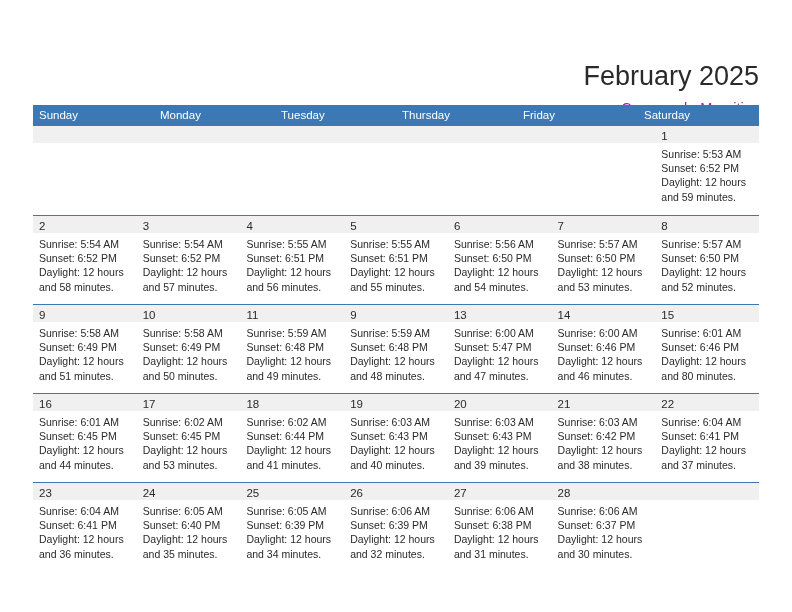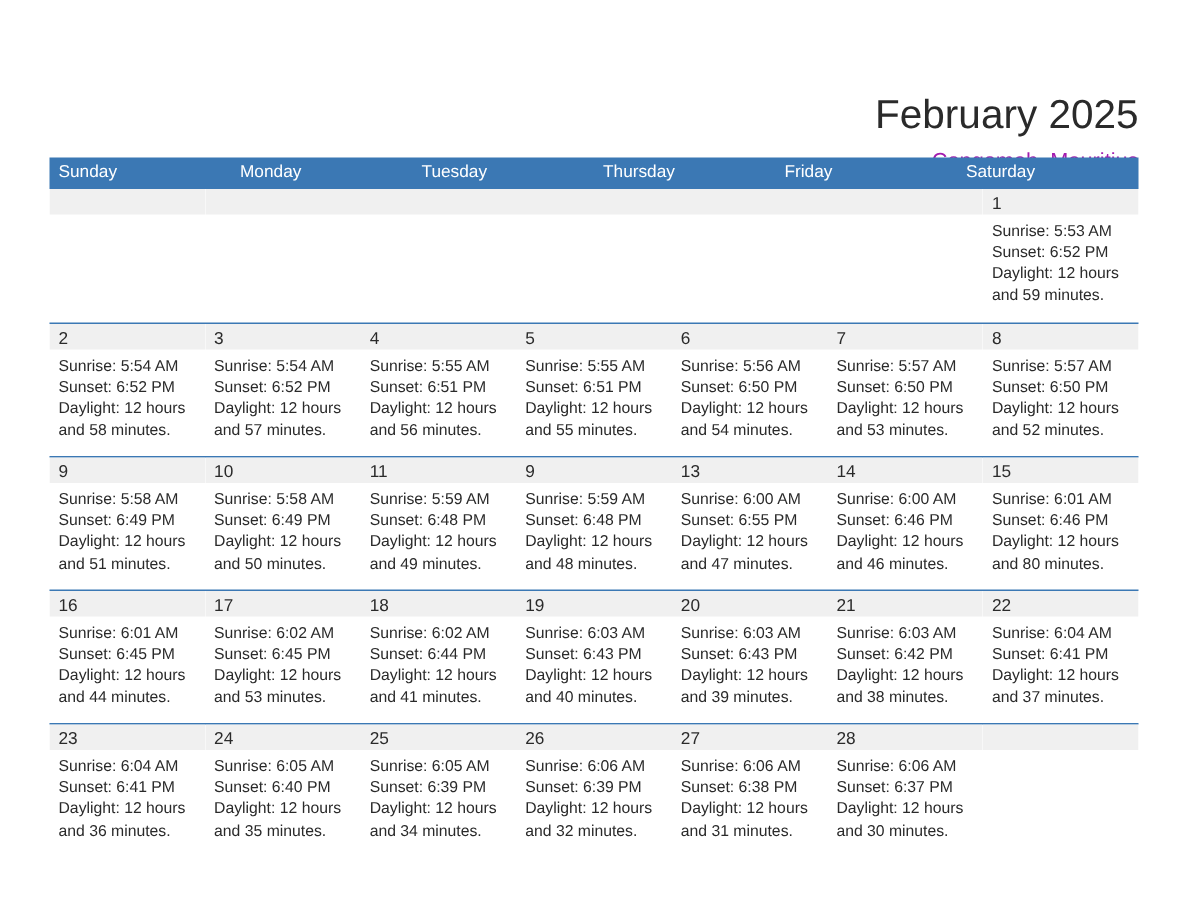--- a/index.html
+++ b/index.html
@@ -344,21 +344,21 @@
           <div>Sunrise: 5:59 AM</div>
           <div>Sunset: 6:48 PM</div>
           <div>Daylight: 12 hours</div>
           <div>and 48 minutes.</div>
         </div>
       </div>
       <div class="daycell">
         <div class="daynum-band"><span class="daynum">13</span></div>
         <div class="details">
           <div>Sunrise: 6:00 AM</div>
-          <div>Sunset: 6:55 PM</div>
+          <div>Sunset: 5:47 PM</div>
           <div>Daylight: 12 hours</div>
           <div>and 47 minutes.</div>
         </div>
       </div>
       <div class="daycell">
         <div class="daynum-band"><span class="daynum">14</span></div>
         <div class="details">
           <div>Sunrise: 6:00 AM</div>
           <div>Sunset: 6:46 PM</div>
           <div>Daylight: 12 hours</div>

